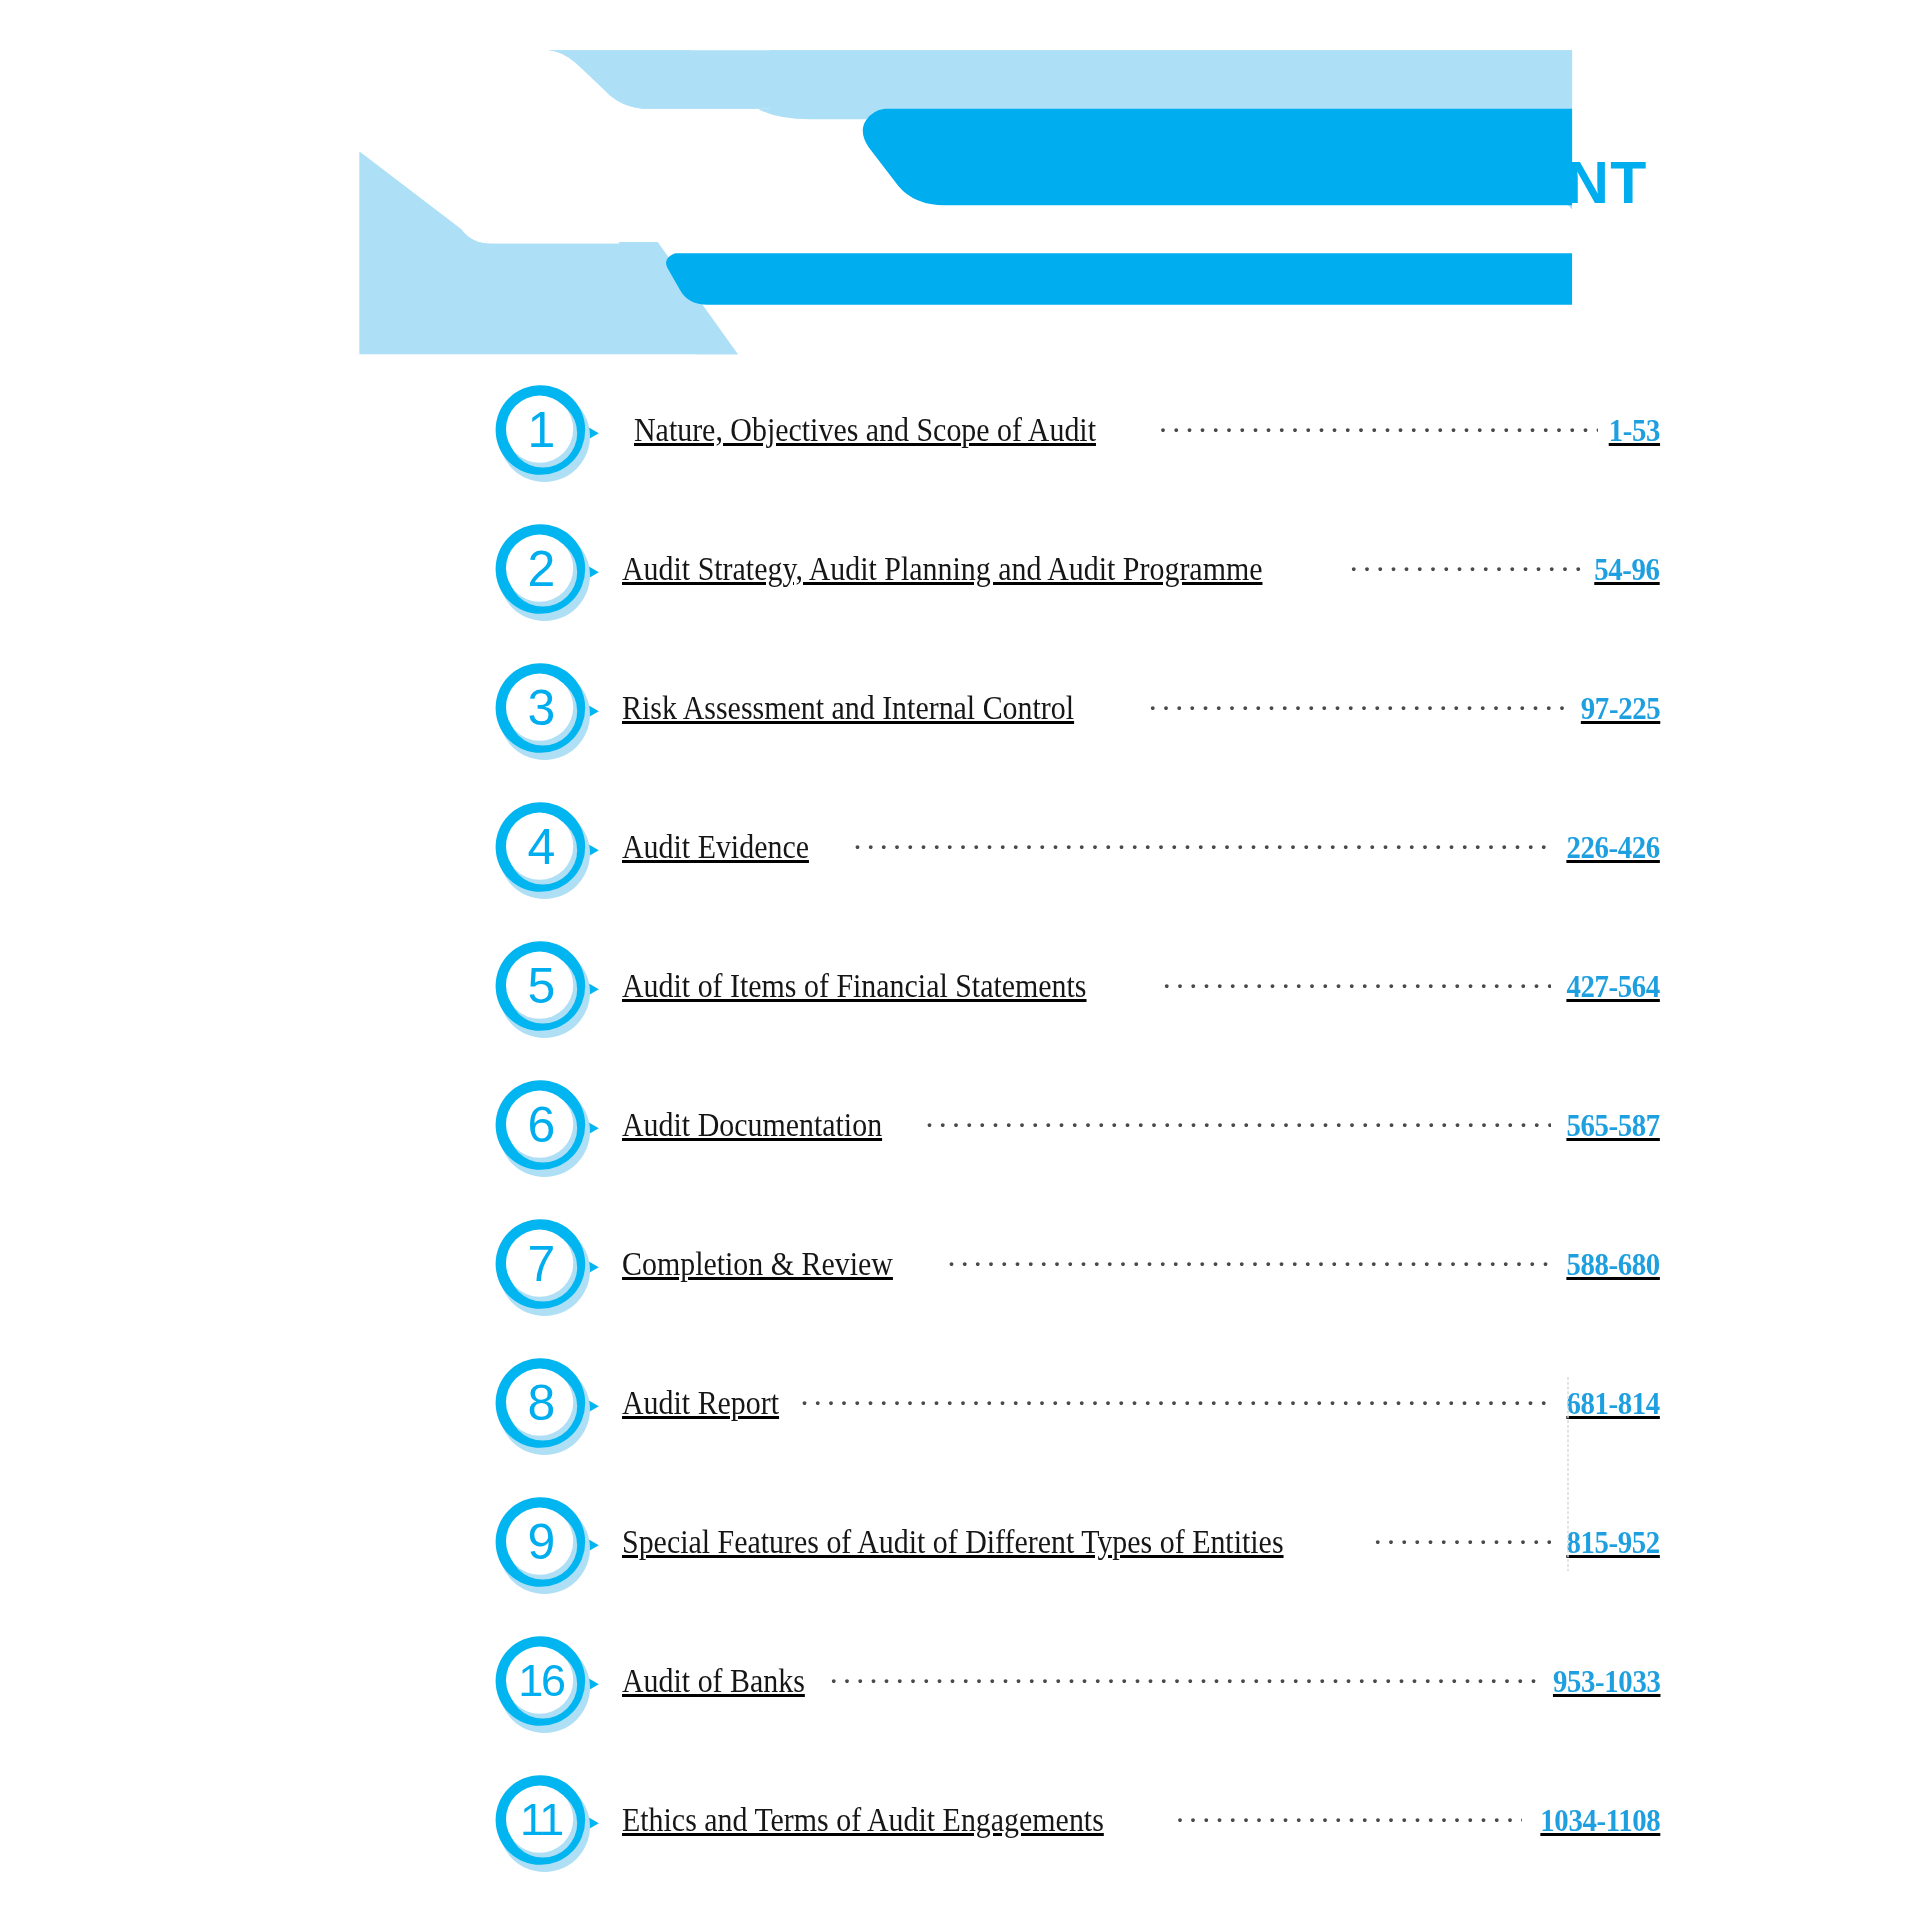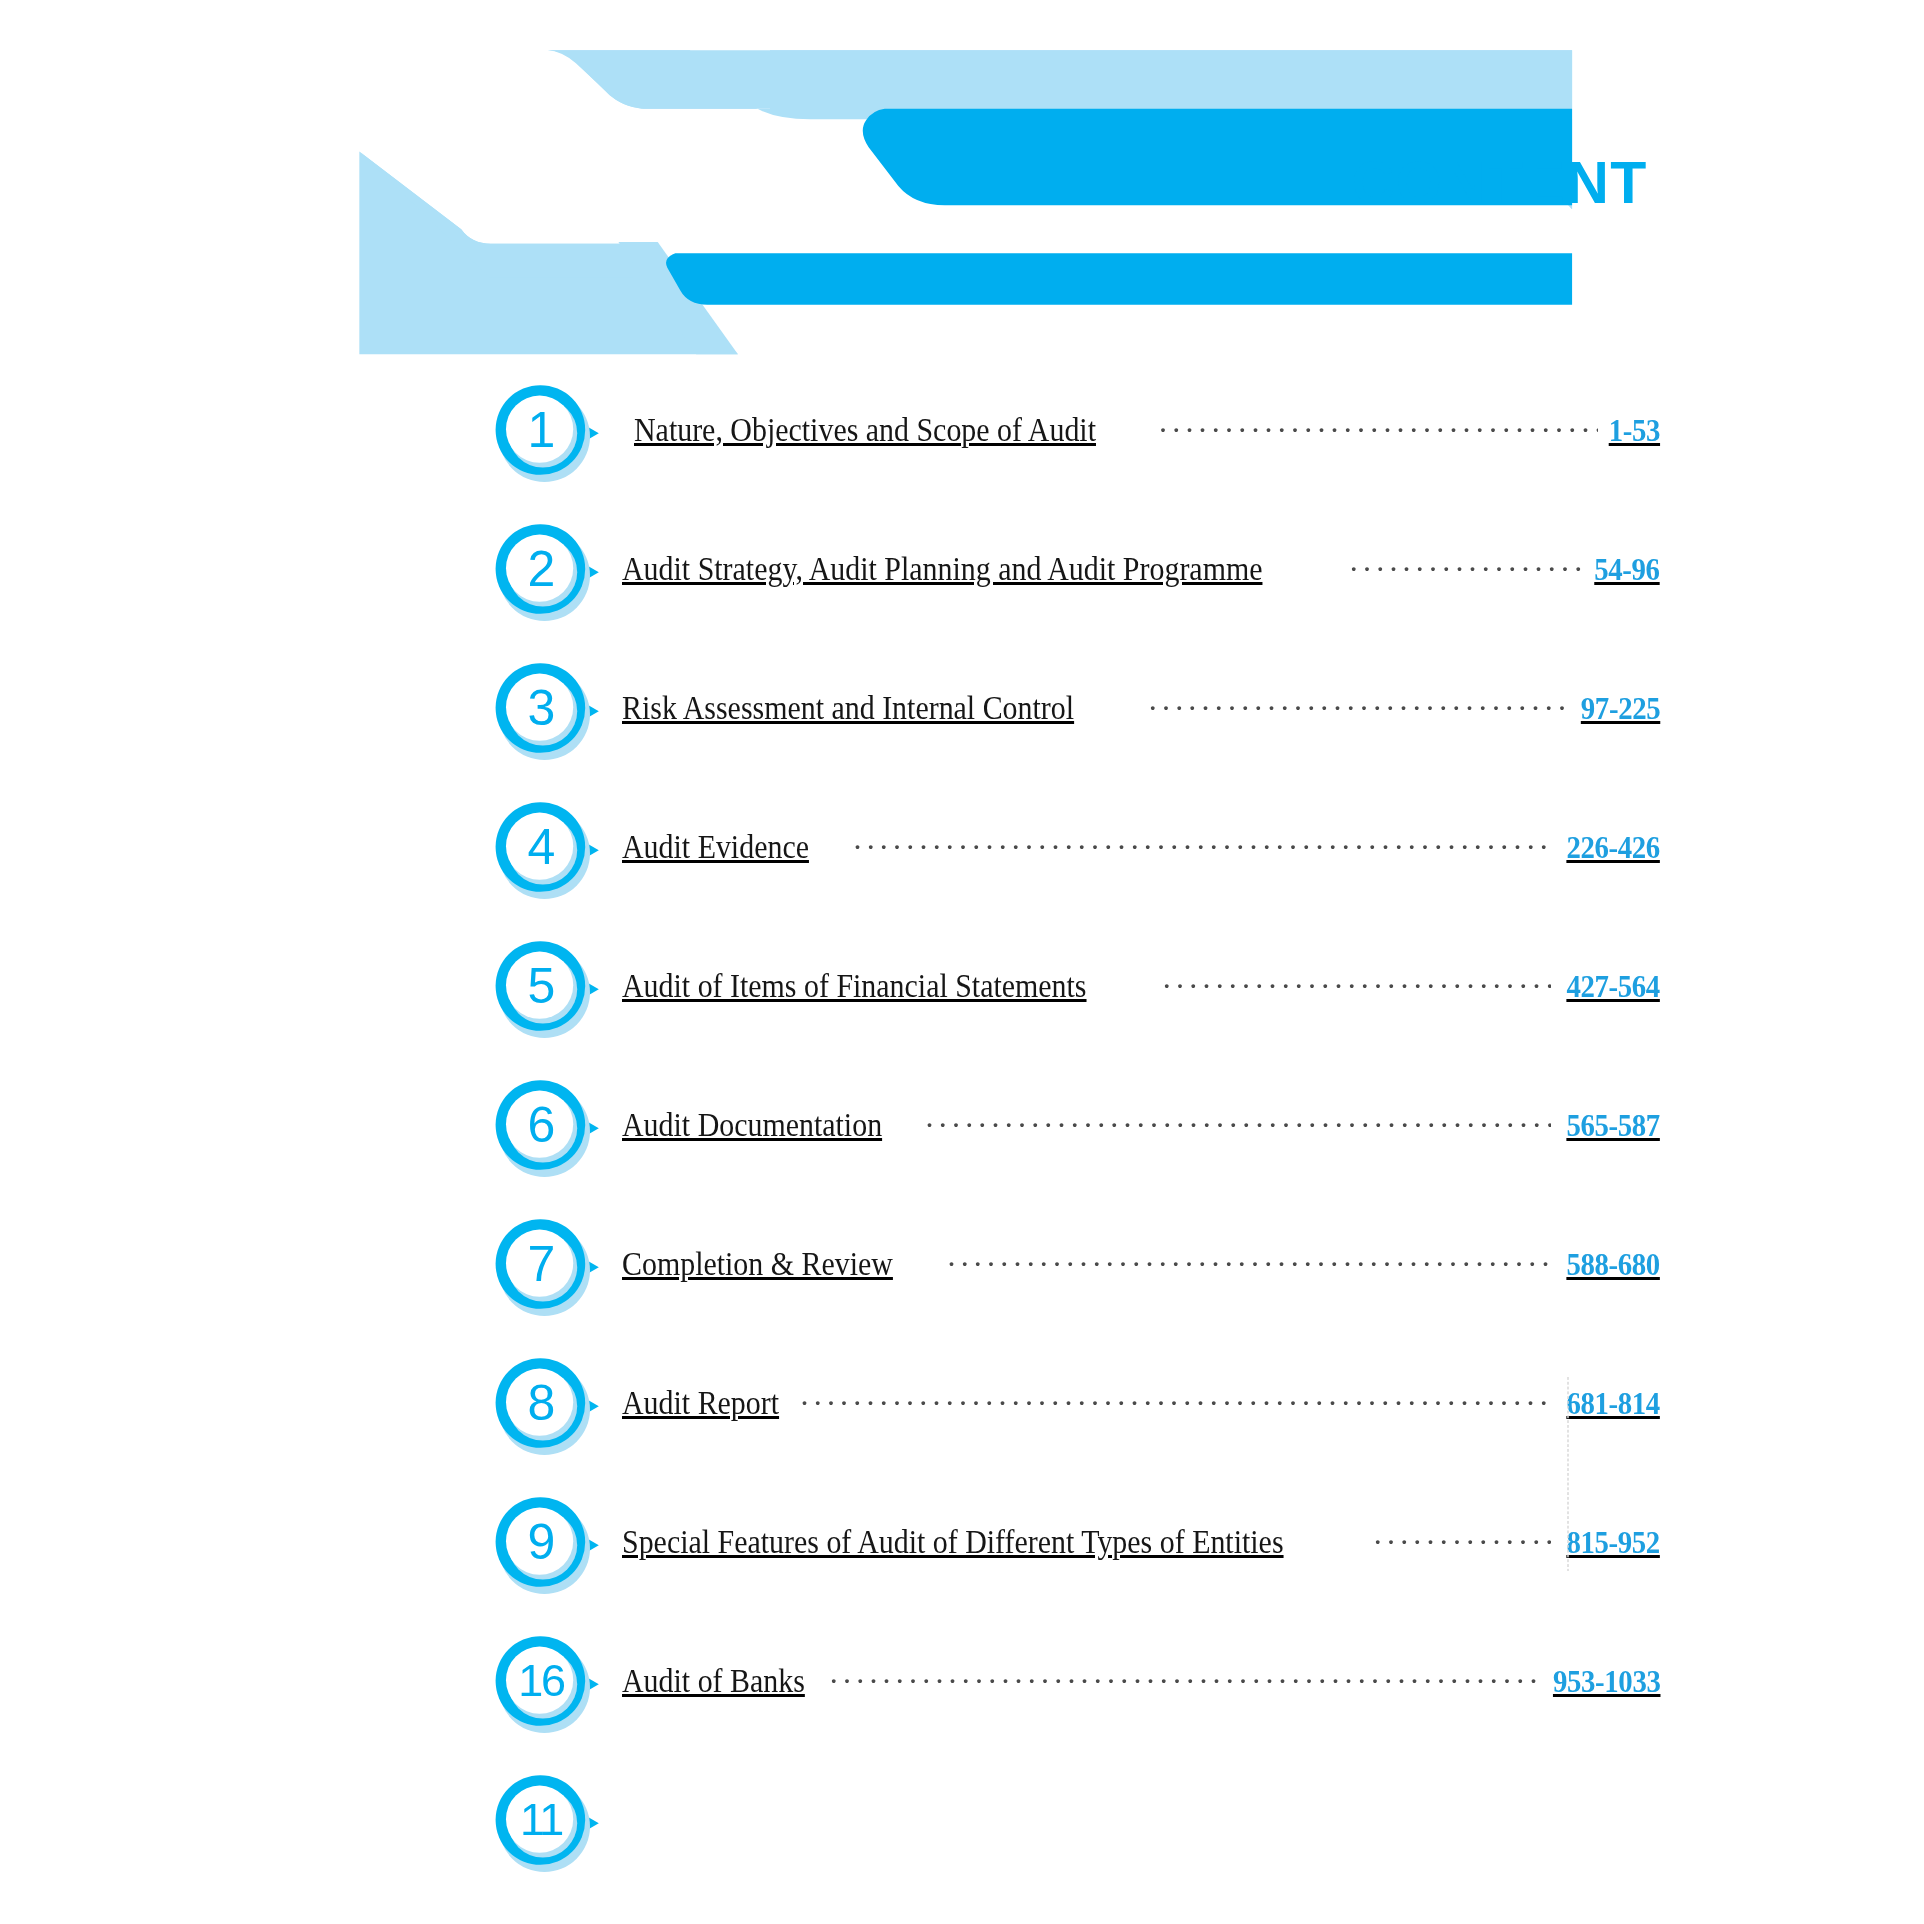--- a/index.html
+++ b/index.html
@@ -474,19 +474,25 @@
       <g clip-path="url(#bclip10)">
         <path fill="#00B5F0" d="M 86 38 L 131 64 L 86 90 Z"></path>
         <circle cx="63" cy="68" r="57" fill="#AEDFF5"></circle>
         <circle cx="58" cy="60" r="56" fill="#00B5F0"></circle>
         <circle cx="61" cy="64" r="43" fill="#AEDFF5"></circle>
         <circle cx="57" cy="59" r="42" fill="#ffffff"></circle>
       </g>
     </svg>
           <div class="badge-num wide" style="color:#00AEEF">11</div>
         </div>
+        <div class="entry">
+          <span class="entry-title" style="color:#161616">Ethics and Terms of Audit Engagements</span>
+          <span class="entry-gap" style="width:6.4px"></span>
+          <span class="entry-leader"></span>
+          <span class="entry-pages" style="color:#1E9FE0">1034-1108</span>
+        </div>
       </div>
     </div>
 
   <div id="scan-artifact"></div>
 
 </div>
 
 
 </body></html>

